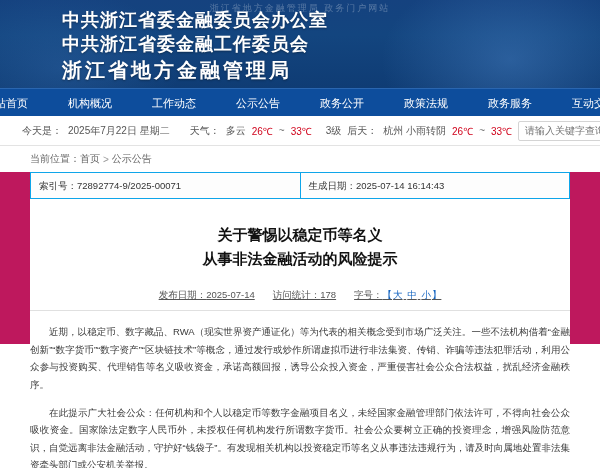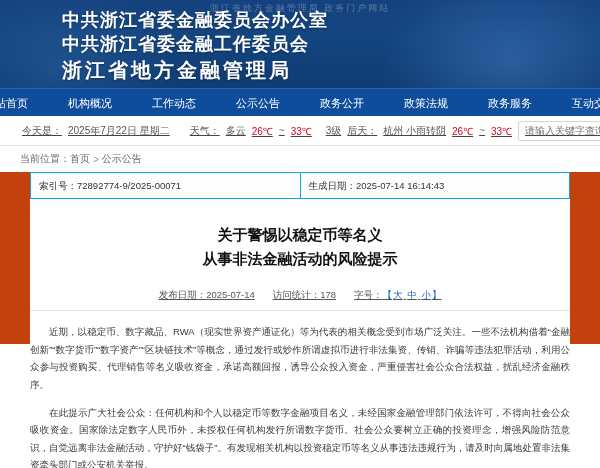--- a/index.html
+++ b/index.html
@@ -6,21 +6,21 @@
   html, body {
     margin: 0; padding: 0;
     width: 600px; height: 468px;
     overflow: hidden;
     background: #fff;
     font-family: "Liberation Sans", sans-serif;
   }
   #page {
     position: relative;
     width: 600px; height: 344px;
-    background: #c2410c;
+    background: #be185d;
   }
 
   
   .banner {
     position: relative;
     height: 88px;
     background: linear-gradient(180deg, #15427f 0%, #13457f 40%, #0f3c74 100%);
     overflow: hidden;
   }
   .banner-watermark {
@@ -80,21 +80,20 @@
   .infobar {
     height: 30px;
     background: #ffffff;
     border-bottom: 1px solid #e3e3e3;
     display: flex;
     align-items: center;
     padding: 0 22px;
     font-size: 10px;
     color: #444;
     gap: 6px;
-    text-decoration: underline;
   }
   .info-seg { white-space: nowrap; color: #555; }
   .temp-red { color: #d0021b; }
   .temp-grey { color: #777; }
   .searchbox {
     margin-left: auto;
     display: flex;
     align-items: center;
     height: 20px;
     border: 1px solid #d4d4d4;
@@ -112,21 +111,21 @@
     color: #333;
     background: transparent;
     font-family: "Liberation Sans", sans-serif;
   }
 
   
   .breadcrumb {
     height: 26px;
     display: flex;
     align-items: center;
-    padding: 0 20px;
+    padding: 0 30px;
     font-size: 10px;
     color: #666;
     background: #fff;
   }
   .breadcrumb .sep { margin: 0 3px; color: #999; }
   .breadcrumb a { color: #666; text-decoration: none; cursor: pointer; }
 
   
   .doc-wrap {
     margin: 0 30px;

